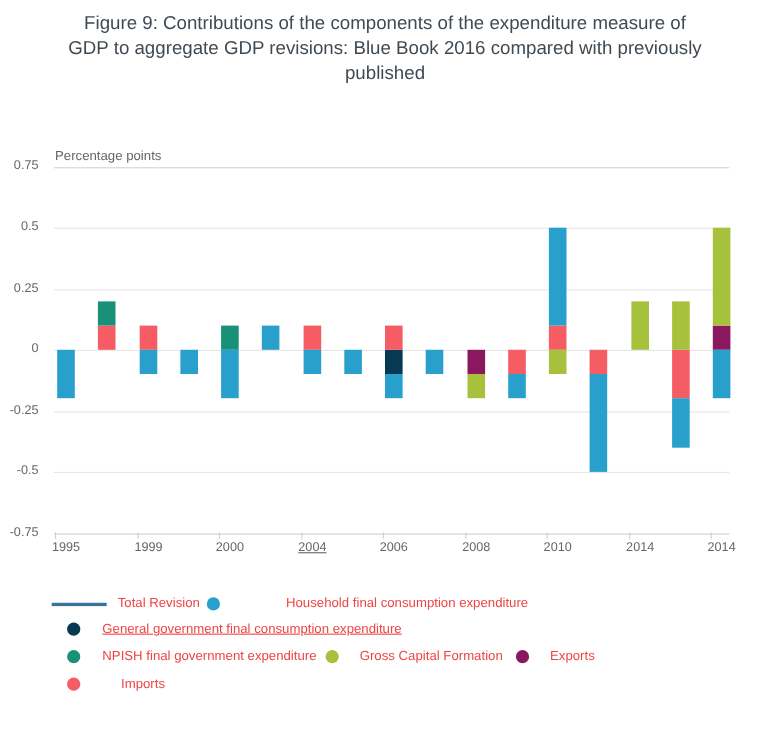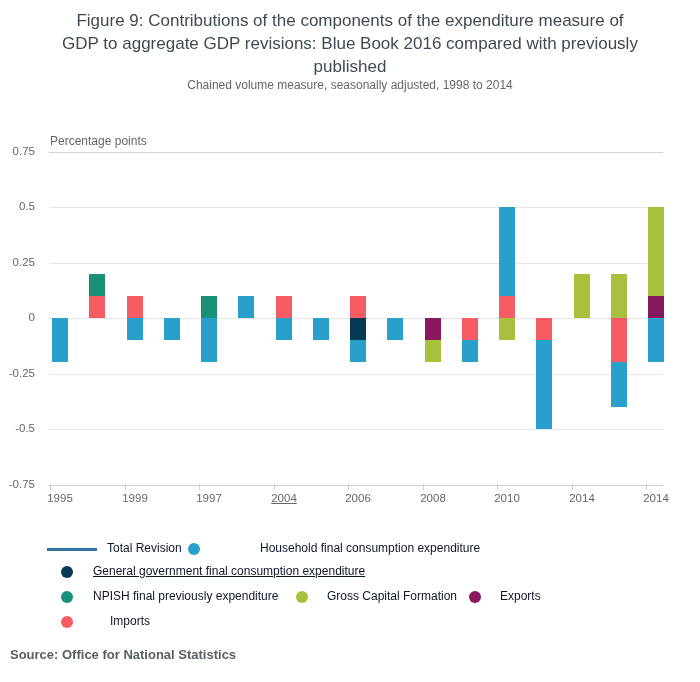--- a/index.html
+++ b/index.html
@@ -23,38 +23,37 @@
   .gridline.bottom{background:#c9ced2;}
   .ylab{
     position:absolute;width:40px;text-align:right;font-size:11.5px;color:#666666;
   }
   .xlab{
     position:absolute;width:44px;text-align:center;font-size:11.5px;color:#666666;
   }
   .xtick{position:absolute;width:1px;height:6px;background:#ccd1d5;}
   .bar-seg{position:absolute;}
   .legend-label{
-    position:absolute;font-size:12px;color:#0f172a;white-space:nowrap;text-align:right;
+    position:absolute;font-size:12px;color:#ef4444;white-space:nowrap;text-align:right;
   }
   .legend-dot{position:absolute;width:12px;height:12px;border-radius:50%;}
   .legend-line{position:absolute;width:50px;height:3px;}
   .source{
     position:absolute;left:10px;top:647px;font-size:13px;font-weight:bold;color:#595E63;
   }
 </style>
 </head>
 <body>
 
 <div id="stage">
   <div>
     <div class="title-line" style="top:9px">Figure 9: Contributions of the components of the expenditure measure of</div>
     <div class="title-line" style="top:32px">GDP to aggregate GDP revisions: Blue Book 2016 compared with previously</div>
     <div class="title-line" style="top:55px">published</div>
   </div>
-  <div class="subtitle">Chained volume measure, seasonally adjusted, 1998 to 2014</div>
   <div class="axis-unit">Percentage points</div>
 
   <div id="plot">
       <div class="gridline top" style="left: 49px; top: 152px; width: 614px;"></div>
       <div class="ylab" style="right: 665px; top: 145px;">0.75</div>
       <div class="gridline" style="left: 49px; top: 207px; width: 614px;"></div>
       <div class="ylab" style="right: 665px; top: 200px;">0.5</div>
       <div class="gridline" style="left: 49px; top: 263px; width: 614px;"></div>
       <div class="ylab" style="right: 665px; top: 256px;">0.25</div>
       <div class="gridline" style="left: 49px; top: 318px; width: 614px;"></div>
@@ -63,21 +62,21 @@
       <div class="ylab" style="right: 665px; top: 367px;">-0.25</div>
       <div class="gridline" style="left: 49px; top: 429px; width: 614px;"></div>
       <div class="ylab" style="right: 665px; top: 422px;">-0.5</div>
       <div class="gridline bottom" style="left: 49px; top: 485px; width: 614px;"></div>
       <div class="ylab" style="right: 665px; top: 478px;">-0.75</div>
       <div class="xtick" style="left: 50px; top: 484px;"></div>
       <div class="xlab" style="left: 38px; top: 492px;">1995</div>
       <div class="xtick" style="left: 125px; top: 484px;"></div>
       <div class="xlab" style="left: 113px; top: 492px;">1999</div>
       <div class="xtick" style="left: 199px; top: 484px;"></div>
-      <div class="xlab" style="left: 187px; top: 492px;">1997</div>
+      <div class="xlab" style="left: 187px; top: 492px;">2000</div>
       <div class="xtick" style="left: 274px; top: 484px;"></div>
       <div class="xlab" style="left: 262px; top: 492px; text-decoration: underline;">2004</div>
       <div class="xtick" style="left: 348px; top: 484px;"></div>
       <div class="xlab" style="left: 336px; top: 492px;">2006</div>
       <div class="xtick" style="left: 423px; top: 484px;"></div>
       <div class="xlab" style="left: 411px; top: 492px;">2008</div>
       <div class="xtick" style="left: 497px; top: 484px;"></div>
       <div class="xlab" style="left: 485px; top: 492px; text-align: center;">2010</div>
       <div class="xtick" style="left: 572px; top: 484px;"></div>
       <div class="xlab" style="left: 560px; top: 492px;">2014</div>
@@ -124,30 +123,29 @@
       <div>
         <div class="legend-dot" style="left: 188px; top: 543px; background: rgb(41, 160, 203);"></div>
         <div class="legend-label" style="left: 260px; top: 541px;">Household final consumption expenditure</div>
       </div>
       <div>
         <div class="legend-dot" style="left: 61px; top: 566px; background: rgb(7, 57, 83);"></div>
         <div class="legend-label" style="left: 93px; top: 564px; text-decoration: underline;">General government final consumption expenditure</div>
       </div>
       <div>
         <div class="legend-dot" style="left: 61px; top: 591px; background: rgb(24, 145, 120);"></div>
-        <div class="legend-label" style="left: 93px; top: 589px;">NPISH final previously expenditure</div>
+        <div class="legend-label" style="left: 93px; top: 589px;">NPISH final government expenditure</div>
       </div>
       <div>
         <div class="legend-dot" style="left: 296px; top: 591px; background: rgb(168, 193, 60);"></div>
         <div class="legend-label" style="left: 327px; top: 589px;">Gross Capital Formation</div>
       </div>
       <div>
         <div class="legend-dot" style="left: 469px; top: 591px; background: rgb(138, 24, 94);"></div>
         <div class="legend-label" style="left: 500px; top: 589px;">Exports</div>
       </div>
       <div>
         <div class="legend-dot" style="left: 61px; top: 616px; background: rgb(245, 92, 99);"></div>
         <div class="legend-label" style="left: 93px; top: 614px; margin-left: 17px;">Imports</div>
       </div>
     </div>
 
-  <div class="source">Source: Office for National Statistics</div>
 </div>
 
 </body></html>

